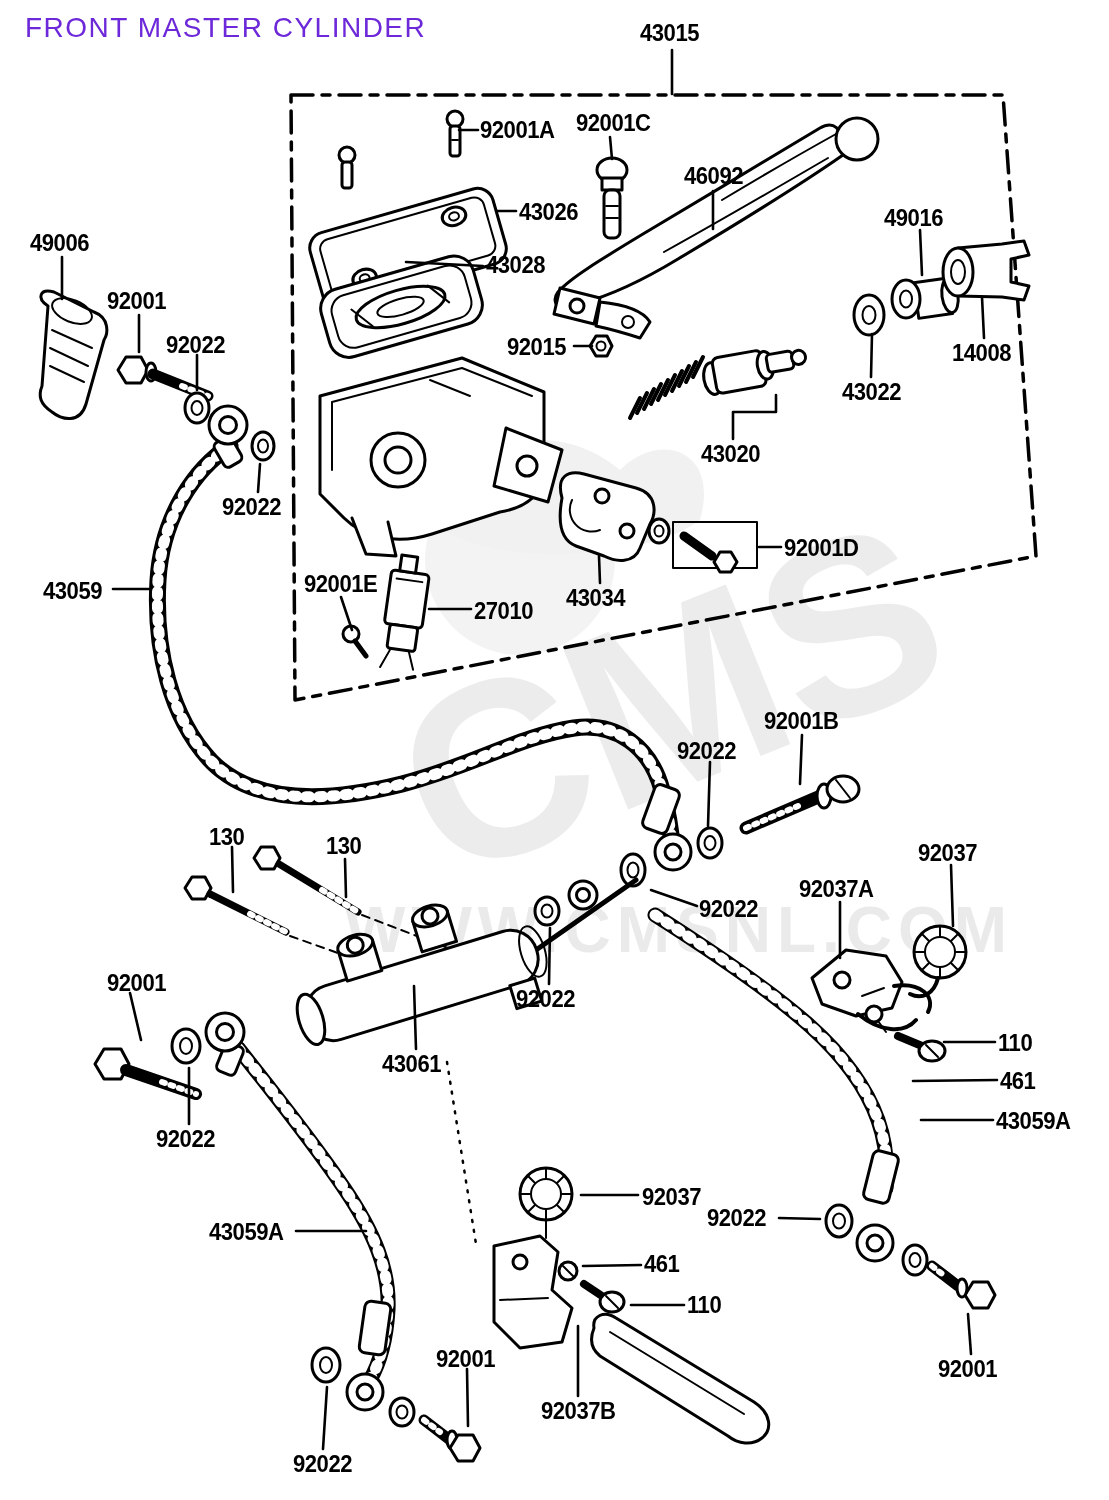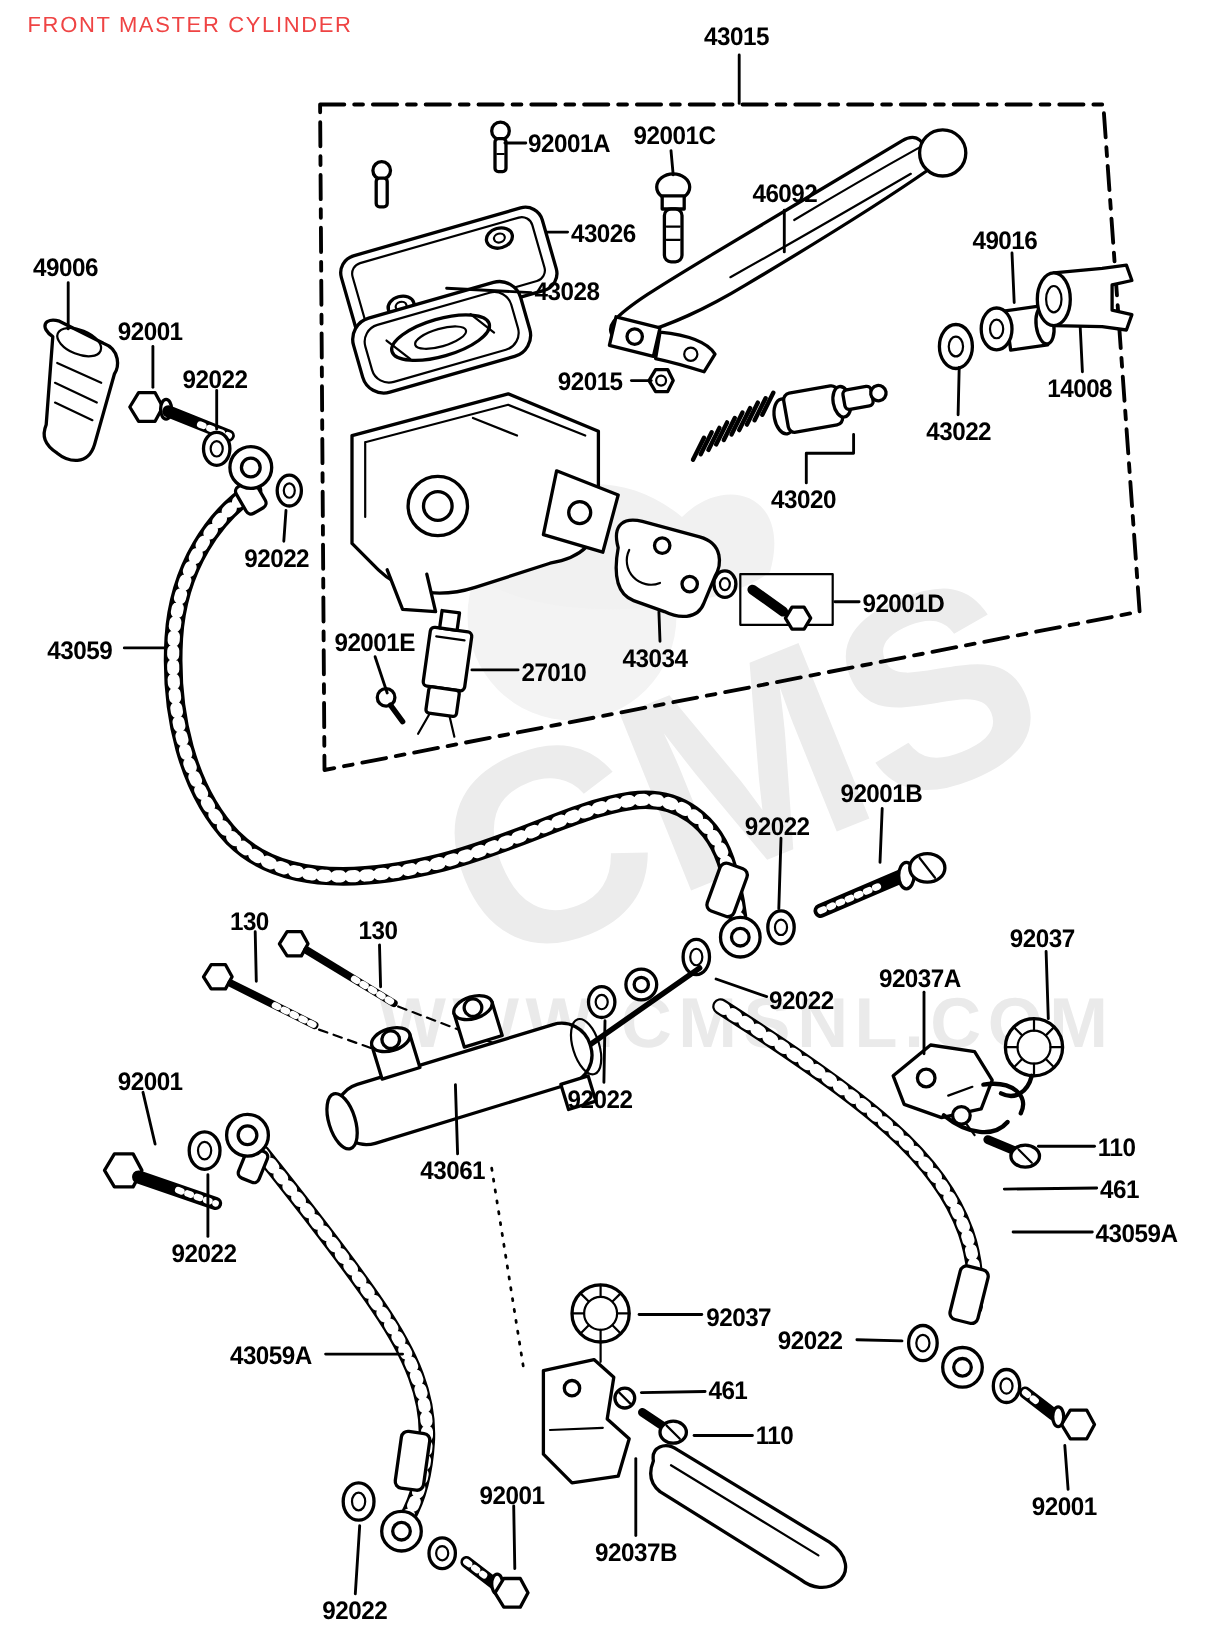--- a/index.html
+++ b/index.html
@@ -1,18 +1,18 @@
 <!DOCTYPE html>
 <html><head>
 <meta charset="utf-8">
 <style>
   html,body{margin:0;padding:0;background:#fff;}
   .stage{position:relative;width:1109px;height:1500px;background:#fff;overflow:hidden;
          font-family:"Liberation Sans",sans-serif;}
-  .title{position:absolute;left:25px;top:12px;font-size:20px;letter-spacing:1.5px;color:#ef4444;}
+  .title{position:absolute;left:25px;top:12px;font-size:28px;letter-spacing:1.5px;color:#6d28d9;}
   .footer{position:absolute;left:178px;top:1448px;font-size:37px;color:#d40000;white-space:nowrap;}
   svg.art{position:absolute;left:0;top:0;}
   svg.art *{stroke-linecap:round;stroke-linejoin:round;}
   .ln{stroke:#000;stroke-width:3;fill:none;}
   .fw{stroke:#000;stroke-width:3;fill:#fff;}
   .thin{stroke:#000;stroke-width:2;fill:none;}
   .hose{stroke:#000;stroke-width:17;fill:none;}
   .hose2{stroke:#000;stroke-width:15;fill:none;}
   .braid{stroke:#fff;stroke-width:11;fill:none;stroke-dasharray:4 9;stroke-linecap:butt;}
   .shaft5{stroke:#000;stroke-width:5;fill:none;}

